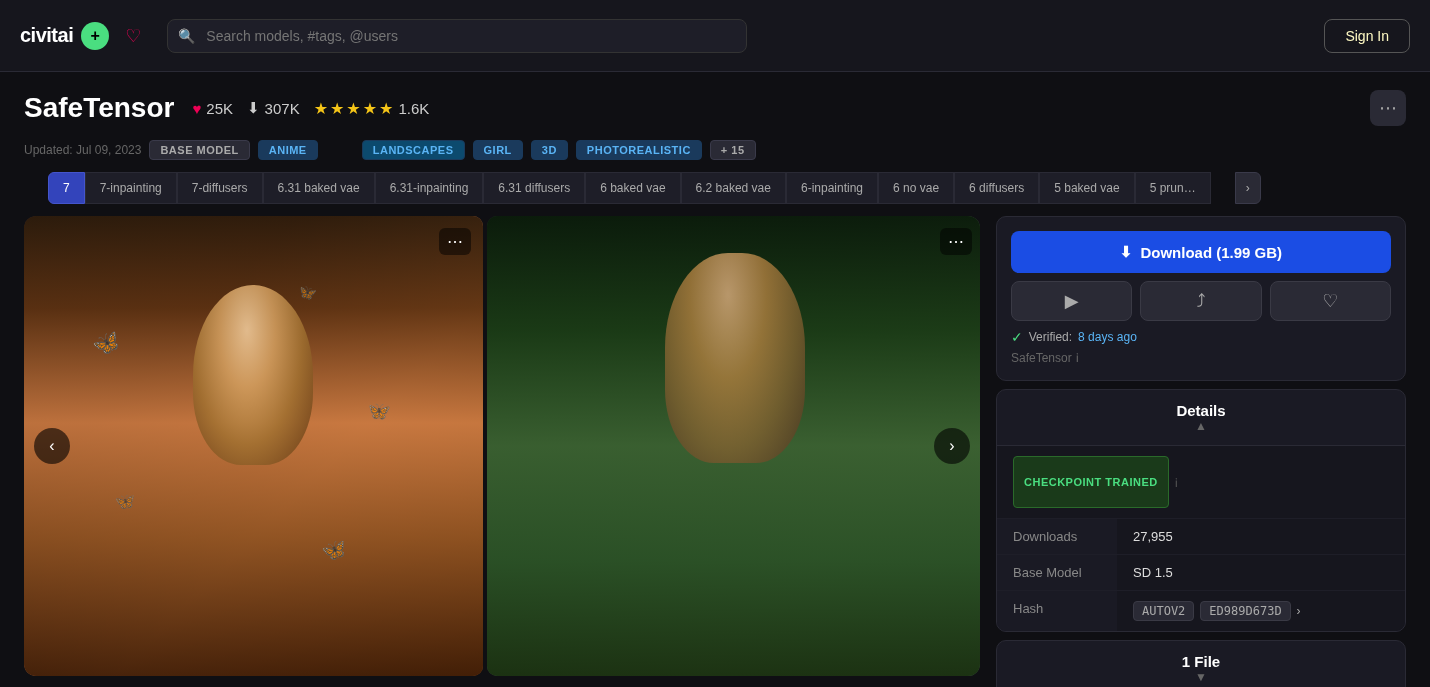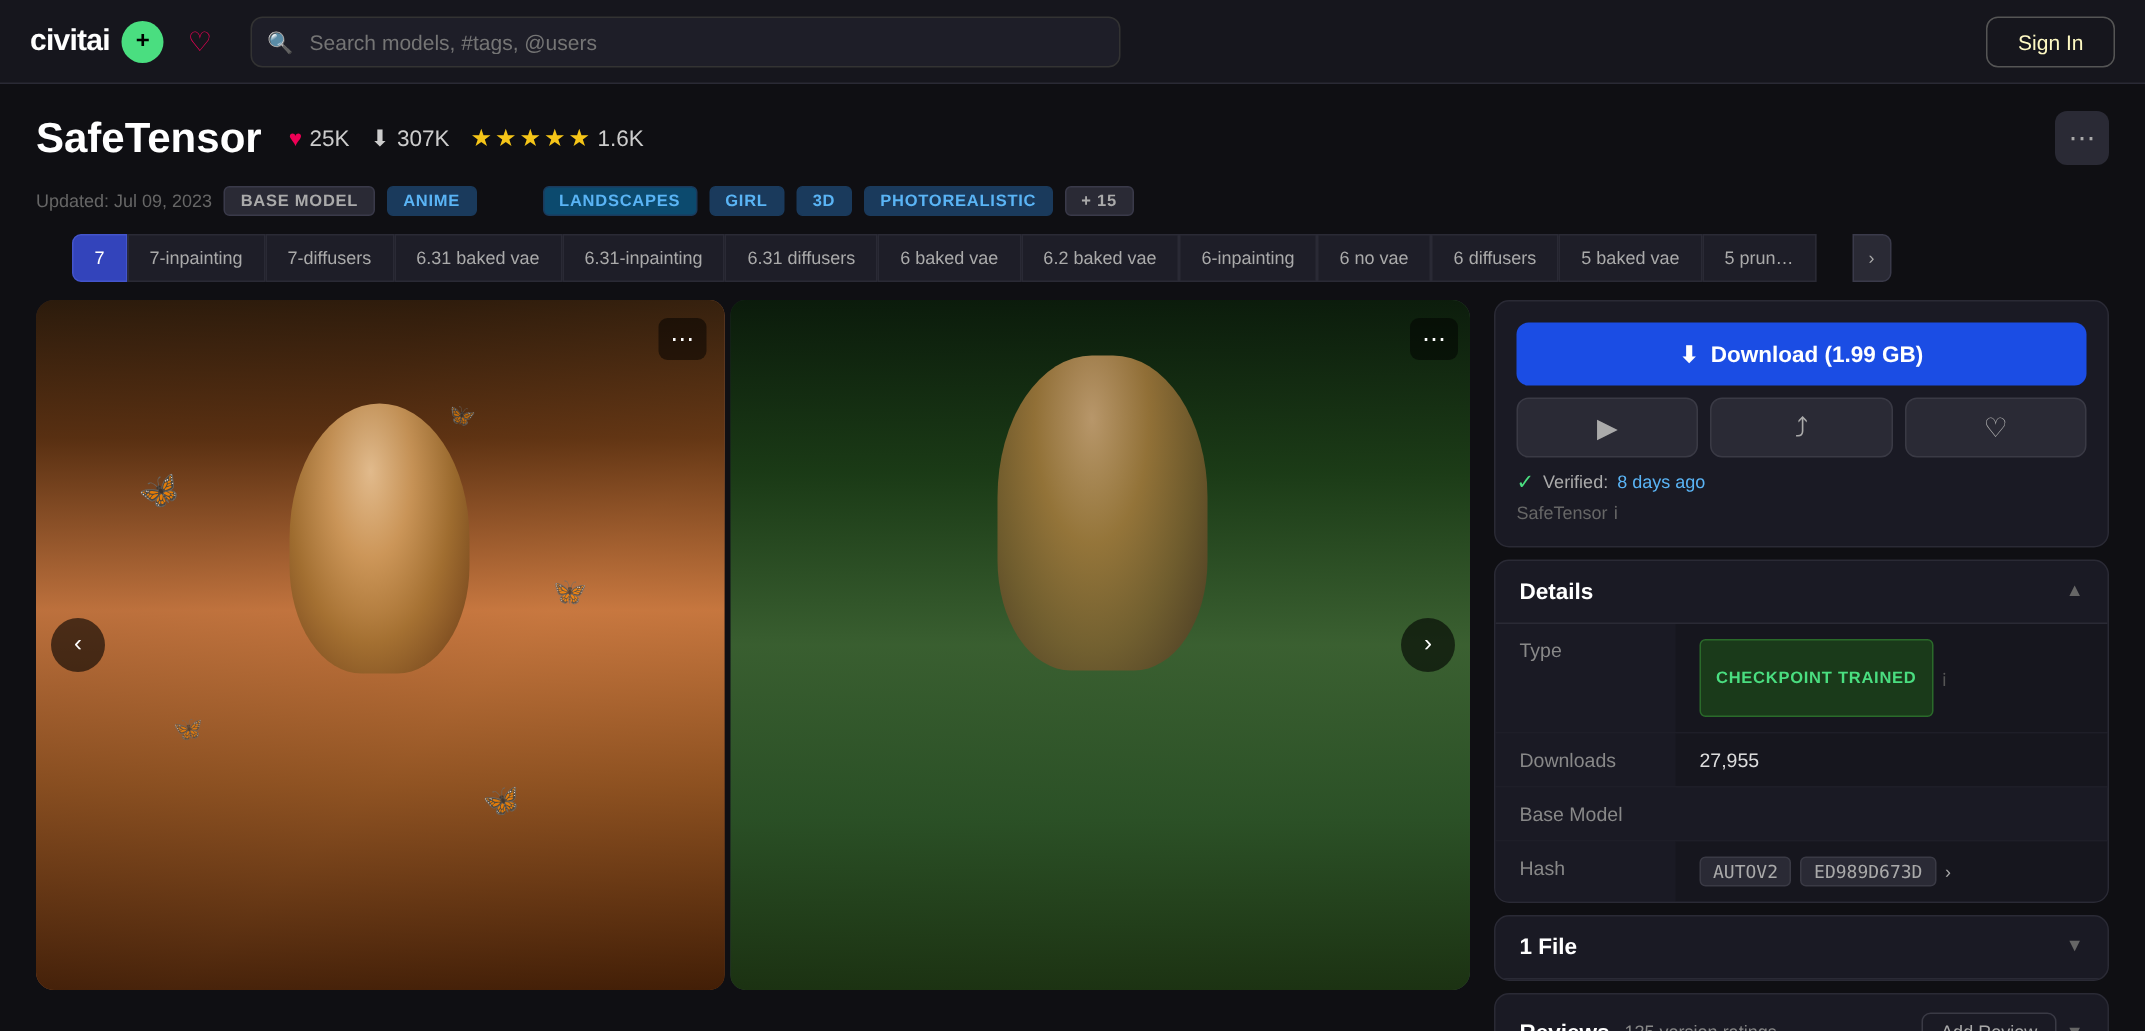--- a/index.html
+++ b/index.html
@@ -1,19 +1,19 @@
 <!DOCTYPE html>
 <html><head>
   <meta charset="utf-8">
   <style>
     * { margin: 0; padding: 0; box-sizing: border-box; }
     body { font-family: -apple-system, BlinkMacSystemFont, 'Segoe UI', sans-serif; background: #0f0f13; color: #fff; width: 1430px; min-height: 687px; overflow-x: hidden; }
 
     
-    .header { display: flex; align-items: center; padding: 0 20px; height: 56px; background: #16161d; border-bottom: 1px solid #2a2a35; gap: 16px; }
+    .header { display: flex; align-items: center; padding: 0 20px; height: 72px; background: #16161d; border-bottom: 1px solid #2a2a35; gap: 16px; }
     .logo { display: flex; align-items: center; gap: 8px; }
     .logo-text { font-size: 20px; font-weight: 700; color: #fff; letter-spacing: -0.5px; }
     .logo-icon { width: 28px; height: 28px; background: #4ade80; border-radius: 50%; display: flex; align-items: center; justify-content: center; font-size: 16px; color: #000; font-weight: 900; }
     .heart-nav { color: #e05; font-size: 18px; cursor: pointer; }
     .search-bar { flex: 1; max-width: 580px; position: relative; margin-left: 10px; }
     .search-bar input { width: 100%; padding: 8px 15px 8px 38px; border-radius: 8px; border: 1px solid #333; background: #1e1e28; color: #ffffff; font-size: 14px; outline: none; }
     .search-bar .search-icon-el { position: absolute; left: 11px; top: 50%; transform: translateY(-50%); color: #666; font-size: 14px; }
     .sign-in-btn { margin-left: auto; padding: 8px 20px; border-radius: 8px; background: transparent; border: 1px solid #555; color: #fef9c3; font-size: 14px; cursor: pointer; }
 
     
@@ -66,21 +66,21 @@
     .download-btn { width: 100%; padding: 12px; background: #1b4de4; border: none; border-radius: 8px; color: #fff; font-size: 15px; font-weight: 600; cursor: pointer; display: flex; align-items: center; justify-content: center; gap: 8px; }
     .download-actions { display: flex; gap: 8px; margin-top: 8px; }
     .action-btn { flex: 1; padding: 8px; background: #2a2a35; border: 1px solid #3a3a45; border-radius: 8px; color: #aaa; font-size: 18px; cursor: pointer; text-align: center; }
     .verified-row { display: flex; align-items: center; gap: 6px; margin-top: 8px; font-size: 12px; color: #aaa; }
     .verified-icon { color: #4ade80; font-size: 14px; }
     .verified-link { color: #5ab4f5; text-decoration: none; }
     .safetensor-row { font-size: 12px; color: #666; margin-top: 4px; display: flex; align-items: center; gap: 4px; }
 
     
     .details-section { background: #1a1a24; border-radius: 10px; border: 1px solid #2a2a35; overflow: hidden; }
-    .section-header { display: flex; justify-content: space-between; padding: 12px 16px; cursor: pointer; border-bottom: 1px solid #2a2a35; }
+    .section-header { display: flex; align-items: center; justify-content: space-between; padding: 12px 16px; cursor: pointer; border-bottom: 1px solid #2a2a35; flex-direction: column; }
     .section-title { font-size: 15px; font-weight: 600; }
     .section-chevron { color: #666; font-size: 12px; }
     .details-table { width: 100%; }
     .detail-row { display: flex; border-bottom: 1px solid #1e1e28; }
     .detail-row:last-child { border-bottom: none; }
     .detail-label { width: 120px; padding: 10px 16px; font-size: 13px; color: #888; background: #1a1a24; }
     .detail-value { flex: 1; padding: 10px 16px; font-size: 13px; color: #ddd; background: #16161e; display: flex; align-items: center; gap: 6px; }
     .checkpoint-badge { background: #1a3a1a; border: 1px solid #2a6a2a; color: #4ade80; padding: 19px 10px; border-radius: 4px; font-size: 11px; font-weight: 700; letter-spacing: 0.5px; text-transform: uppercase; }
     .info-icon { color: #555; font-size: 12px; cursor: pointer; }
     .hash-tag { background: #2a2a35; border: 1px solid #3a3a45; padding: 2px 8px; border-radius: 4px; font-size: 12px; color: #aaa; font-family: monospace; }
@@ -221,32 +221,32 @@
       </div>
     </div>
 
     <div class="details-section">
       <div class="section-header">
         <span class="section-title">Details</span>
         <span class="section-chevron">▲</span>
       </div>
       <div class="details-table">
         <div class="detail-row">
-          <div class="detail-label">Type</div>
           <div class="detail-value">
             <span class="checkpoint-badge">CHECKPOINT TRAINED</span>
             <span class="info-icon">ℹ</span>
           </div>
         </div>
         <div class="detail-row">
           <div class="detail-label">Downloads</div>
           <div class="detail-value">27,955</div>
         </div>
         <div class="detail-row">
           <div class="detail-label">Base Model</div>
+          <div class="detail-value">SD 1.5</div>
         </div>
         <div class="detail-row">
           <div class="detail-label">Hash</div>
           <div class="detail-value">
             <span class="hash-tag">AUTOV2</span>
             <span class="hash-tag">ED989D673D</span>
             <span class="hash-arrow">›</span>
           </div>
         </div>
       </div>

